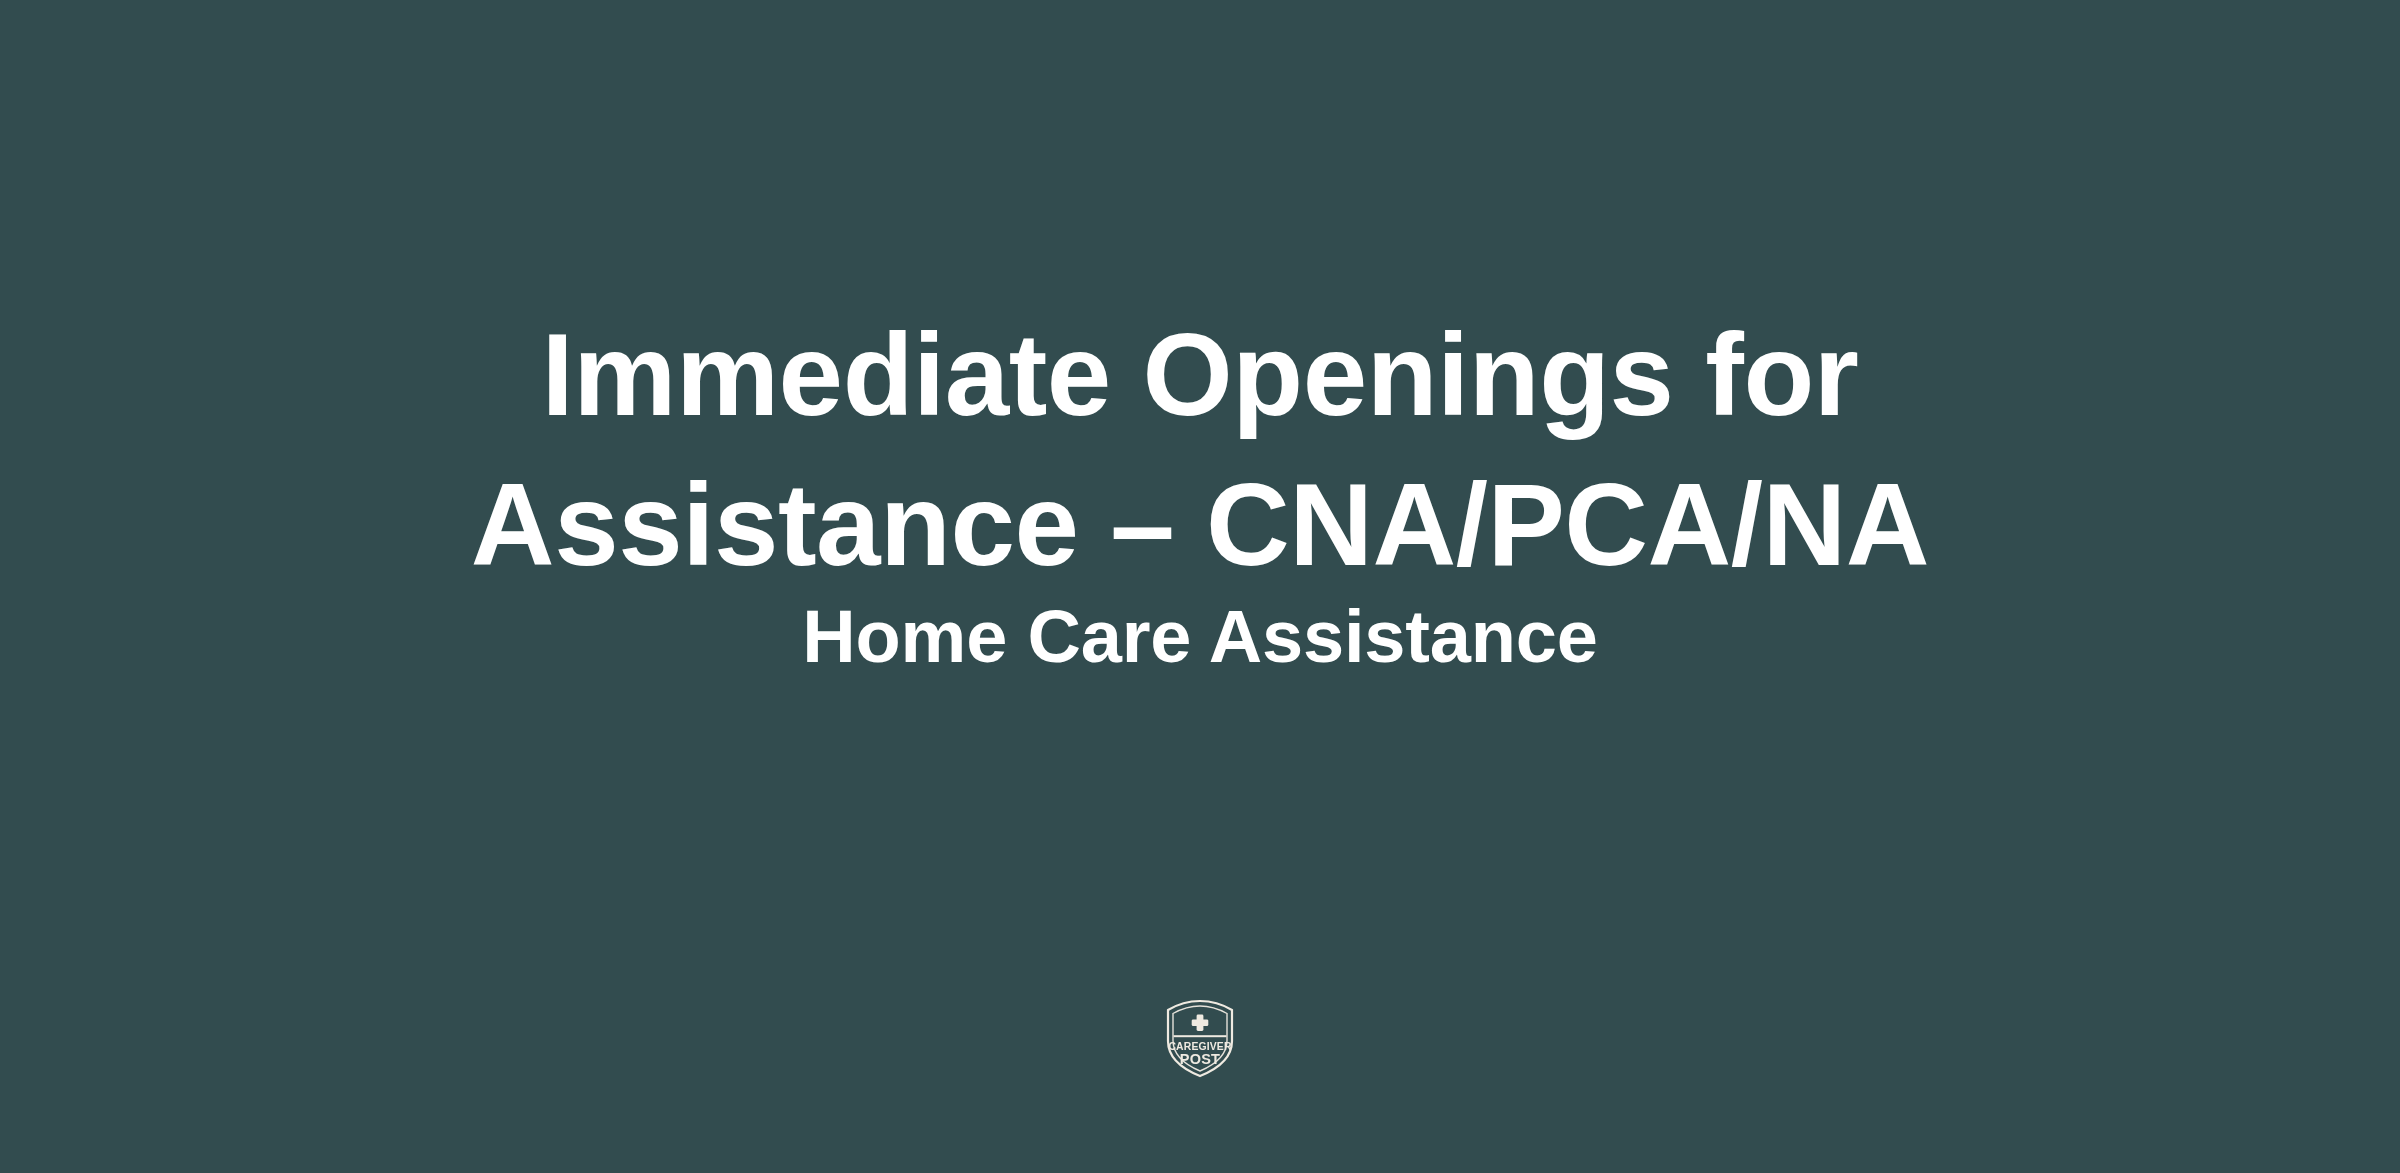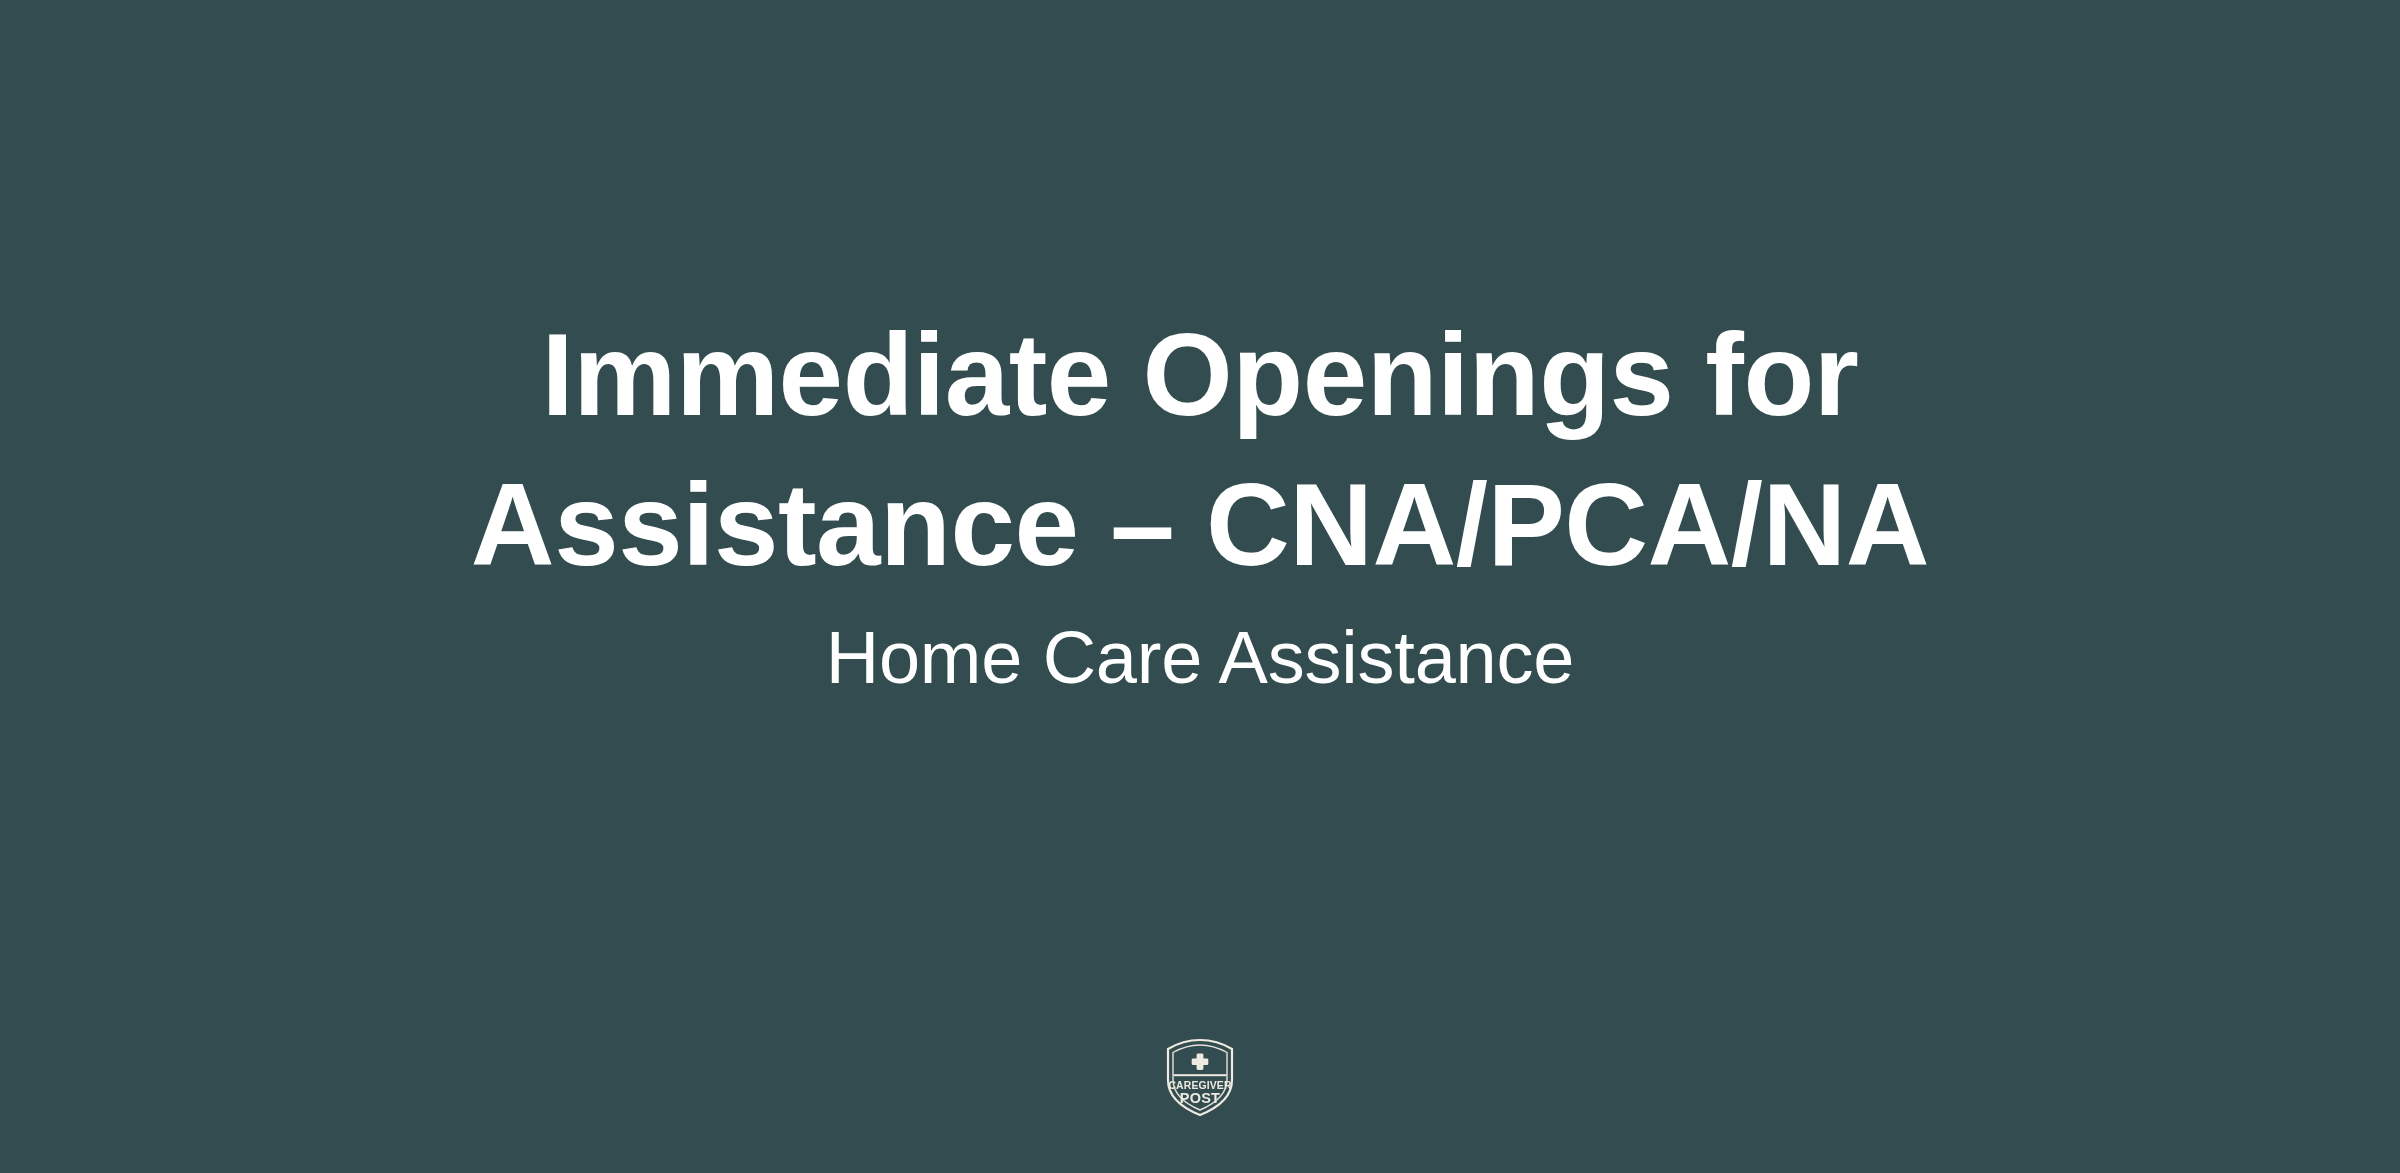--- a/index.html
+++ b/index.html
@@ -42,37 +42,37 @@
     font-size: 116px;
     line-height: 150px;
     letter-spacing: -0.5px;
     white-space: nowrap;
   }
 
   #subtitle {
     position: absolute;
     left: 0;
     right: 0;
-    top: 612px;
+    top: 591px;
     text-align: center;
     color: #ffffff;
     font-family: "Liberation Sans", sans-serif;
-    font-weight: 400;
+    font-weight: 700;
     font-size: 74px;
     line-height: 92px;
     letter-spacing: -0.2px;
     white-space: nowrap;
   }
 
   
   #brand-logo {
     position: absolute;
     left: 50%;
     transform: translateX(-50%);
-    top: 1036px;
+    top: 997px;
     width: 76px;
     height: 82px;
     display: block;
   }
 
   #brand-logo svg {
     display: block;
     width: 76px;
     height: 82px;
   }

